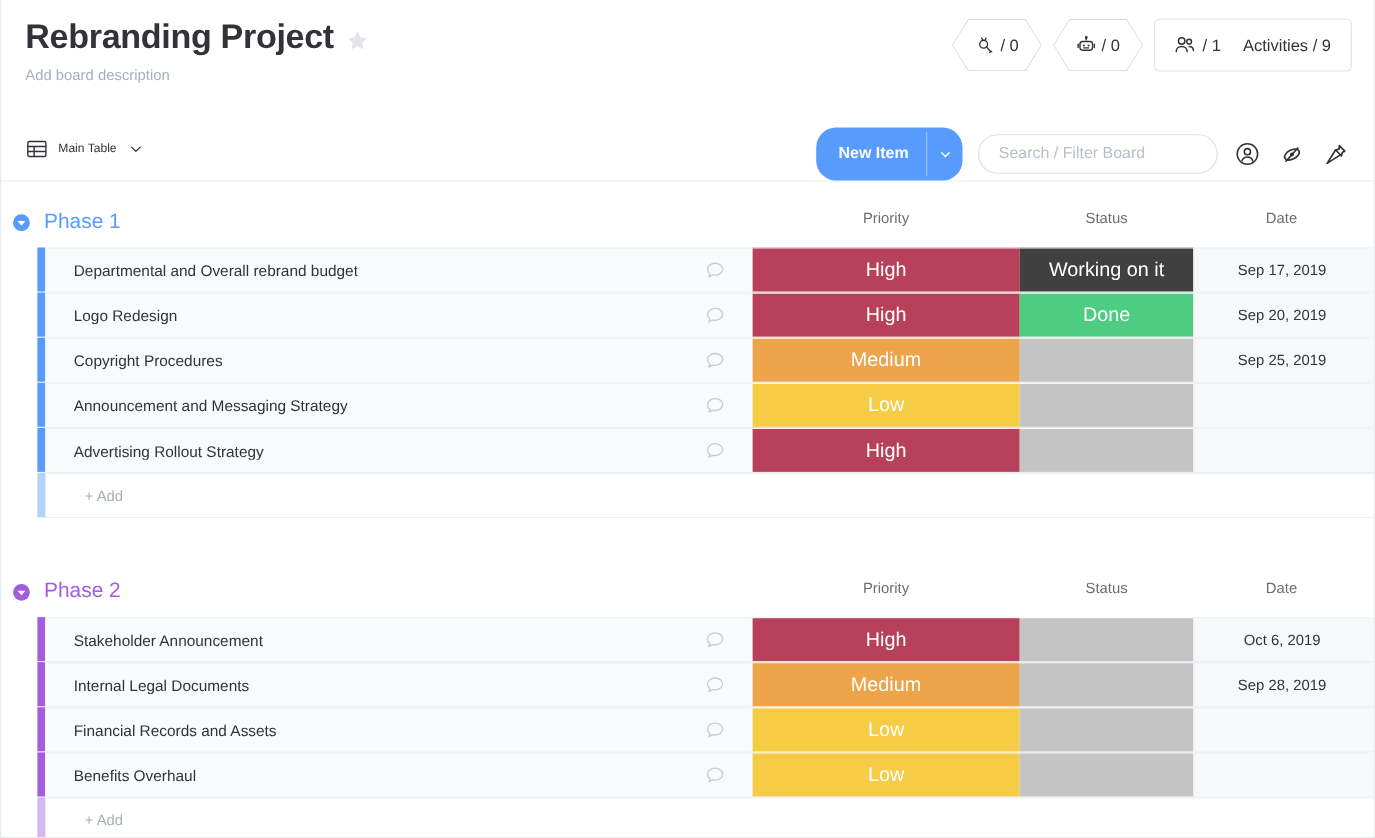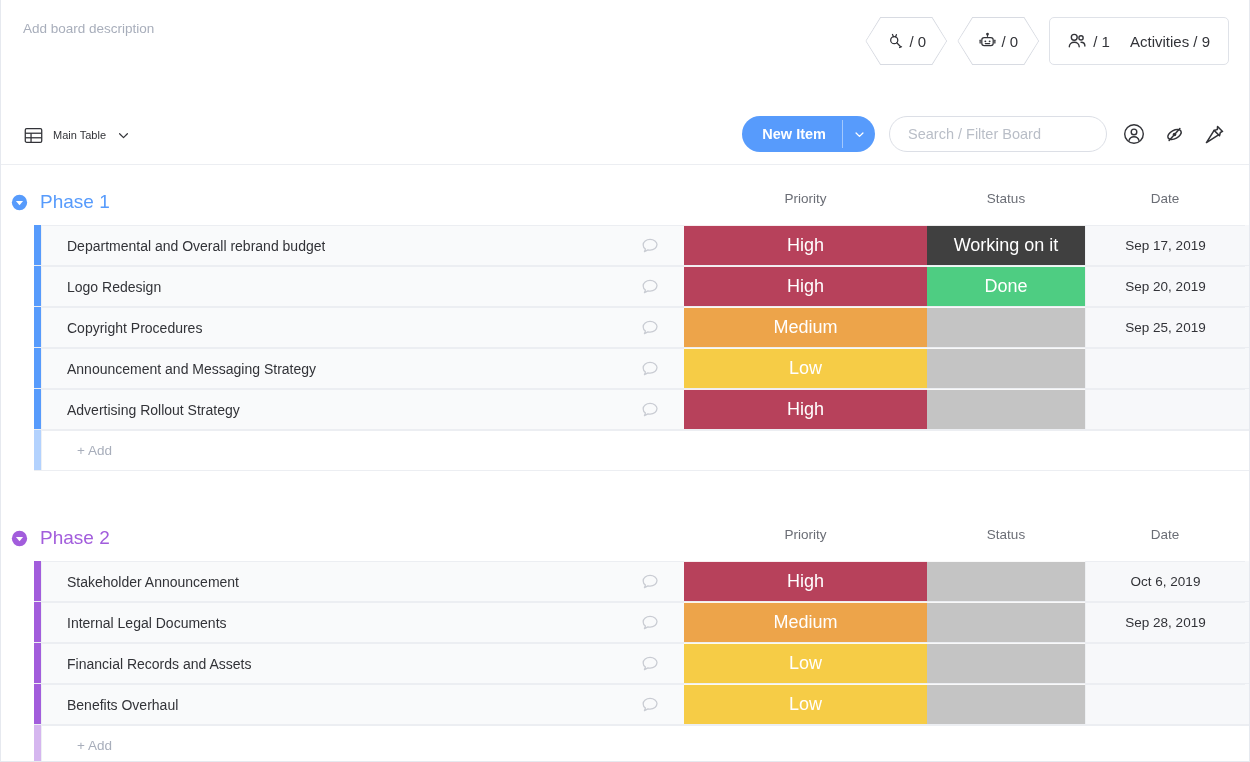--- a/index.html
+++ b/index.html
@@ -142,21 +142,21 @@
     position: absolute;
     right: 22px;
     top: 10px;
     display: flex;
     align-items: center;
     gap: 14px;
   }
   .new-item-btn {
     display: flex;
     align-items: stretch;
-    height: 36px;
+    height: 48px;
     border-radius: 18px;
     overflow: hidden;
     background: #579bfc;
     cursor: pointer;
   }
   .new-item-main {
     display: flex;
     align-items: center;
     padding: 0 16px 0 20px;
     color: #ffffff;
@@ -345,20 +345,28 @@
   .group-gap { height: 30px; }
 
   svg { display: block; }
 </style>
 </head>
 <body>
 
 <div class="board">
 
   <div class="board-header">
+    <div class="title-row">
+      <div class="board-title">Rebranding Project</div>
+      <span class="star-icon">
+        <svg viewBox="0 0 24 24" width="22" height="22" fill="currentColor">
+          <path d="M12 2.6l2.9 5.9 6.5.95-4.7 4.6 1.1 6.45L12 17.45 6.2 20.5l1.1-6.45-4.7-4.6 6.5-.95z"></path>
+        </svg>
+      </span>
+    </div>
     <div class="board-desc">Add board description</div>
 
     <div class="header-right">
 
       <div class="hex-badge">
         <span class="hex-inner">
           <span>
             <svg viewBox="0 0 24 24" width="19" height="19" fill="none" stroke="#323338" stroke-width="1.6" stroke-linecap="round" stroke-linejoin="round">
               <path d="M8.2 3.2l1.2 2.6"></path>
               <path d="M13.1 3.4l-1.0 2.7"></path>

